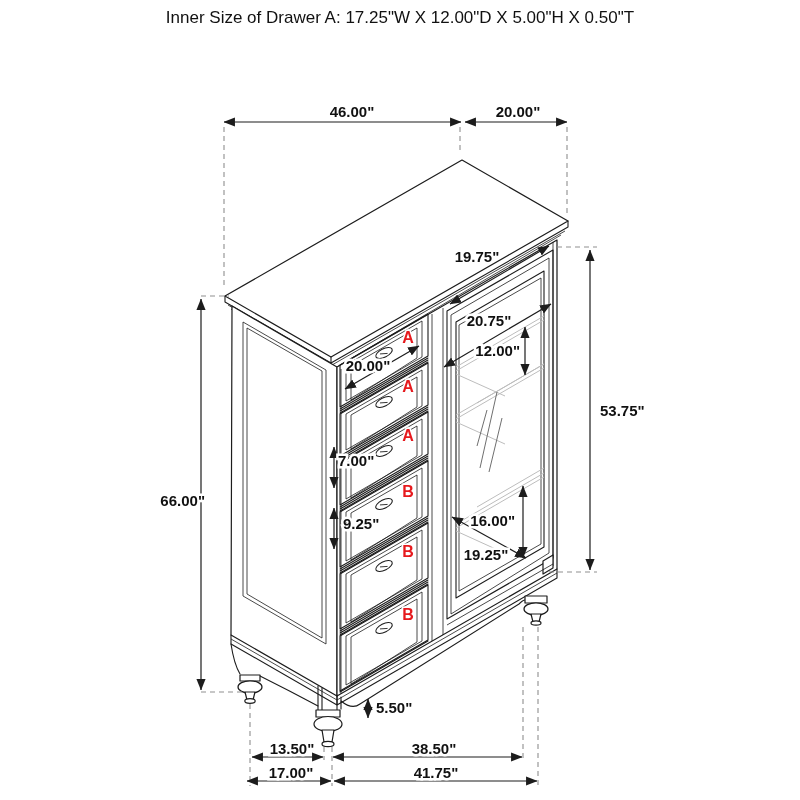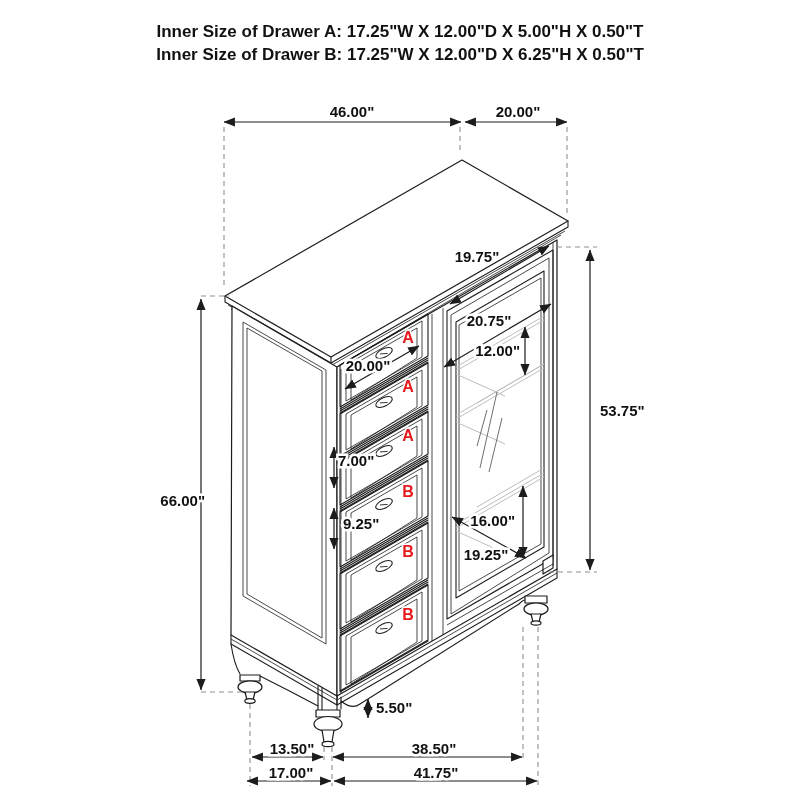--- a/index.html
+++ b/index.html
@@ -1,40 +1,39 @@
 <!DOCTYPE html>
 <html><head>
 <meta charset="utf-8">
 <style>
   html,body{margin:0;padding:0;background:#ffffff;}
   .page{position:relative;width:800px;height:800px;background:#fff;overflow:hidden;
         font-family:"Liberation Sans",sans-serif;}
-  .hdr{position:absolute;left:0;top:20px;width:100%;text-align:center;
-       font-size:17px;font-weight:bold;color:#111;line-height:23px;}
+  .hdr{position:absolute;left:0;top:6px;width:100%;text-align:center;
+       font-size:17px;font-weight:normal;color:#111;line-height:23px;}
   svg{position:absolute;left:0;top:0;}
   .ln{stroke:#1c1c1c;stroke-width:1.1;fill:none;stroke-linejoin:round;stroke-linecap:round;}
   .face{stroke:#1c1c1c;stroke-width:1.2;fill:#ffffff;stroke-linejoin:round;}
   .thin{stroke:#1c1c1c;stroke-width:0.8;fill:none;}
   .shelf{stroke:#bdbdbd;stroke-width:1;fill:none;}
   .glare{stroke:#6f6f6f;stroke-width:1;fill:none;}
   .guide{stroke:#8f8f8f;stroke-width:1.1;fill:none;stroke-dasharray:5 4;}
   .dim{stroke:#1c1c1c;stroke-width:1.2;fill:none;
        marker-start:url(#arr);marker-end:url(#arr);}
   .dim-label{font:bold 15px "Liberation Sans",sans-serif;fill:#111;
              paint-order:stroke fill;stroke:#ffffff;stroke-width:5px;}
   .red-label{font:bold 16px "Liberation Sans",sans-serif;fill:#e6191d;
              paint-order:stroke fill;stroke:#ffffff;stroke-width:3px;text-anchor:middle;}
 </style>
 </head>
 <body>
 
 <div class="page">
   <div class="hdr">
     <div>Inner Size of Drawer A: 17.25"W X 12.00"D X 5.00"H X 0.50"T</div>
-    <div>Inner Size of Drawer B: 17.25"W X 12.00"D X 6.25"H X 0.50"T</div>
   </div>
 
   <svg width="800" height="800" viewBox="0 0 800 800">
     <defs>
       <marker id="arr" viewBox="0 0 10 8" refX="9.6" refY="4" markerWidth="9.5" markerHeight="7.6" orient="auto-start-reverse">
         <path d="M0,0 L10,4 L0,8 Z" fill="#1c1c1c"></path>
       </marker>
     </defs>
 
     <g>

